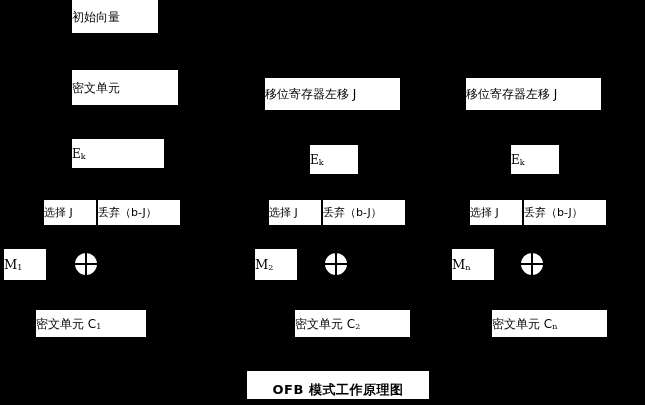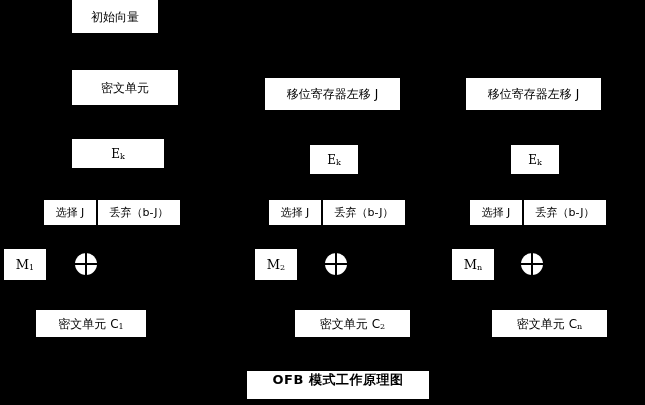--- a/index.html
+++ b/index.html
@@ -10,32 +10,31 @@
     overflow:hidden;
     position:relative;
   }
   #stage{position:absolute;left:0;top:0;width:645px;height:405px;background:#000;}
   .box{
     position:absolute;
     background:#ffffff;
     color:#000000;
     display:flex;
     align-items:center;
-    justify-content:center;
     font-size:12px;
     line-height:1;
     white-space:nowrap;
     box-sizing:border-box;
   }
   .title-box{
     position:absolute;
     background:#ffffff;
     color:#000000;
     display:flex;
-    align-items:flex-start;
+    align-items:flex-end;
     justify-content:center;
     font-weight:bold;
     font-size:13px;
     letter-spacing:0.5px;
     white-space:nowrap;
     box-sizing:border-box;
   }
   .sub{font-size:8px;vertical-align:sub;position:relative;top:3px;}
   .serif{font-family:"DejaVu Serif","Liberation Serif",serif;}
   .xor{

